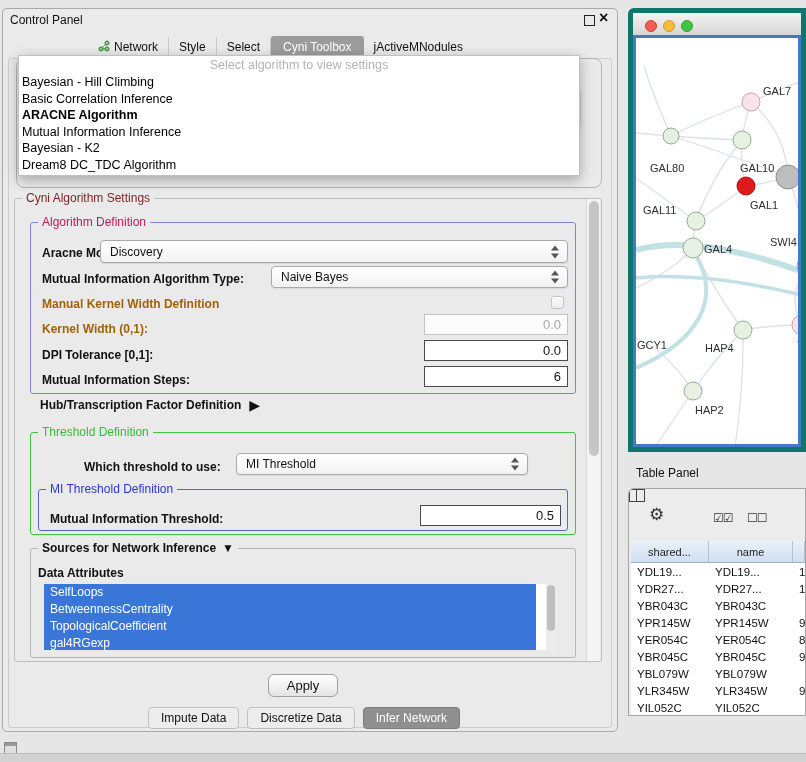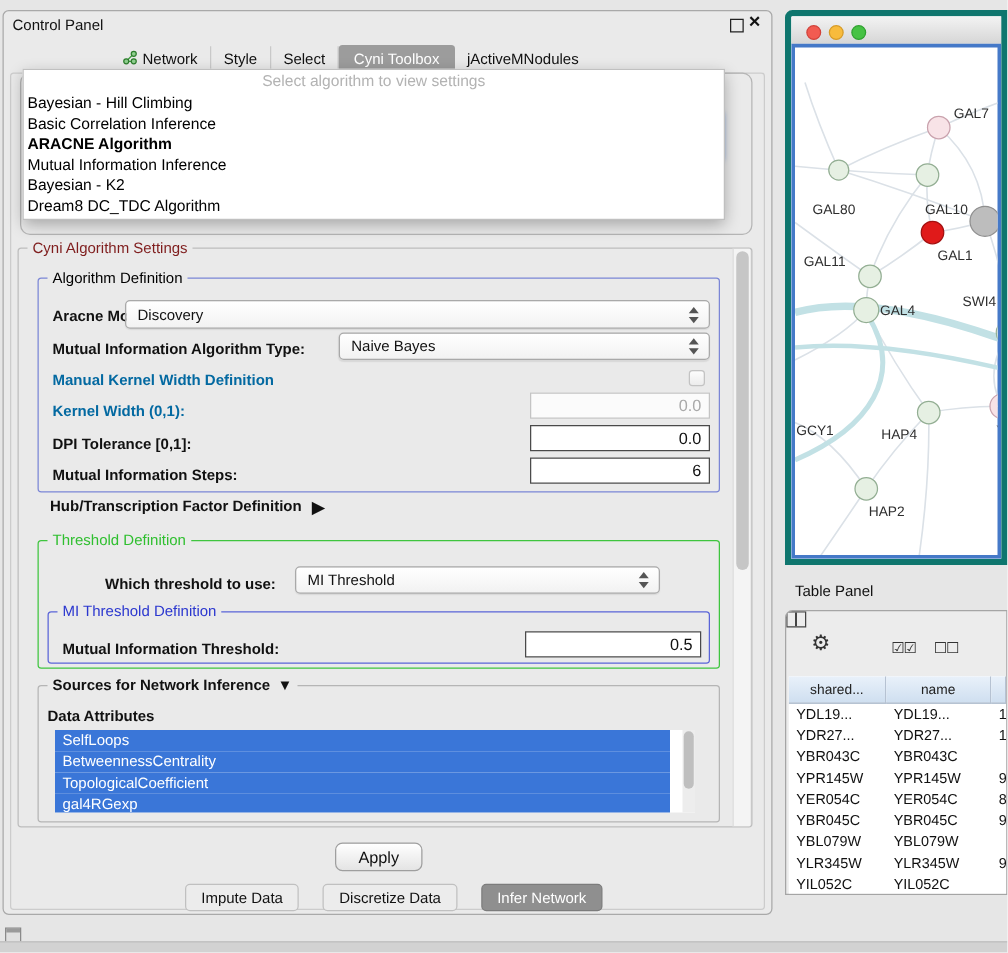--- a/index.html
+++ b/index.html
@@ -29,21 +29,21 @@
   .popup { position:absolute; left:18px; top:55px; width:560px; background:#fff;
            border:1px solid #c0c0c0; box-shadow:0 4px 12px rgba(0,0,0,.3); z-index:10; padding:1px 0 2px; }
   .dd-ph { height:17px; line-height:17px; text-align:center; color:#b3b3b3; font-size:12.5px; }
   .dd-item { height:16.5px; line-height:16.5px; padding-left:3px; font-size:12.5px; color:#000; white-space:nowrap; }
   .dd-selected { font-weight:700; }
 
   
   .grp { position:absolute; border:1px solid #bdbdbd; border-radius:3px; box-sizing:border-box; }
   .grp-title { position:absolute; top:-8px; left:7px; background:#eaeaea; padding:0 4px; font-size:12px; color:#333; white-space:nowrap; }
   .lbl { position:absolute; font-size:12px; font-weight:700; color:#111; white-space:nowrap; }
-  .lbl.disabled { color:#0369a1; }
+  .lbl.disabled { color:#a16207; }
   .combo { position:absolute; background:linear-gradient(#ffffff,#f2f2f2); border:1px solid #a9a9a9; border-radius:4px;
            font-size:12px; color:#111; display:flex; align-items:center; padding-left:9px; box-sizing:border-box;
            box-shadow:0 1px 1px rgba(0,0,0,.08); }
   .spin { position:absolute; right:7px; top:50%; transform:translateY(-50%); width:9px; height:13px; }
   .spin::before,.spin::after { content:""; position:absolute; left:0; border-left:4.5px solid transparent; border-right:4.5px solid transparent; }
   .spin::before { top:0; border-bottom:5px solid #555; }
   .spin::after { bottom:0; border-top:5px solid #555; }
   .field { position:absolute; background:#fff; border:1px solid #4a4a4a; font-size:13px; color:#111;
            display:flex; align-items:center; justify-content:flex-end; padding-right:6px; box-sizing:border-box; }
   .field.disabled { border-color:#c4c4c4; background:#fbfbfb; color:#a9a9a9; }
@@ -59,21 +59,21 @@
   .attr-list { position:absolute; left:44px; top:584px; width:512px; height:66px; background:#fff; overflow:hidden; }
   .attr-item { height:17px; line-height:17px; background:#3a76d8; color:#fff; font-size:12px; padding-left:6px;
                width:492px; box-sizing:border-box; }
   .list-sb { position:absolute; left:546px; top:584px; width:10px; height:66px; background:#ededed; }
   .list-sb .sb-thumb { left:1px; top:1px; width:8px; height:46px; background:#bfbfbf; }
 
   .apply-btn { position:absolute; left:268px; top:674px; width:70px; height:23px; border:1px solid #9f9f9f; border-radius:6px;
                background:linear-gradient(#ffffff,#e4e4e4); font-size:13px; color:#111; display:flex; align-items:center;
                justify-content:center; box-sizing:border-box; }
 
-  .bottom-tabs { position:absolute; left:148px; top:707px; display:flex; gap:19px; }
+  .bottom-tabs { position:absolute; left:148px; top:707px; display:flex; gap:8px; }
   .btab { height:22px; padding:0 12px; display:flex; align-items:center; font-size:12px; color:#111;
           background:#ececec; border:1px solid #c0c0c0; border-radius:4px; box-sizing:border-box; }
   .btab.active { background:#8f8f8f; border-color:#7c7c7c; color:#fff; }
 
   
   .net-win { position:absolute; left:628px; top:8px; width:178px; height:444px; border:5px solid #0f766e;
              border-radius:6px 0 0 0; background:#fff; box-sizing:border-box; overflow:hidden; }
   .net-titlebar { position:absolute; left:0; top:0; right:0; height:22px; background:linear-gradient(#f3f3f3,#d6d6d6);
                   border-bottom:1px solid #aaa; }
   .light { position:absolute; top:7px; width:12px; height:12px; border-radius:50%; box-sizing:border-box; }
@@ -166,21 +166,21 @@
   </div>
 
   <div class="grp" style="left:14px; top:198px; width:588px; height:464px;">
     <span class="grp-title" style="color:#7f1d1d;">Cyni Algorithm Settings</span>
   </div>
   <div class="sb-track" style="left:586px; top:199px; width:14px; height:462px;">
     <div class="sb-thumb" style="left:2px; top:2px; width:10px; height:255px;"></div>
   </div>
 
   <div class="grp" style="left:30px; top:222px; width:546px; height:172px; border-color:#7b86d6;">
-    <span class="grp-title" style="color:#000000;">Algorithm Definition</span>
+    <span class="grp-title" style="color:#be185d;">Algorithm Definition</span>
   </div>
   <span class="lbl" style="left:42px; top:246px;">Aracne Mode:</span>
   <div class="combo" style="left:100px; top:240px; width:468px; height:23px;">
     <span>Discovery</span>
     <span class="spin"></span>
   </div>
   <span class="lbl" style="left:42px; top:272px;">Mutual Information Algorithm Type:</span>
   <div class="combo" style="left:271px; top:266px; width:297px; height:22px;">
     <span>Naive Bayes</span>
     <span class="spin"></span>

